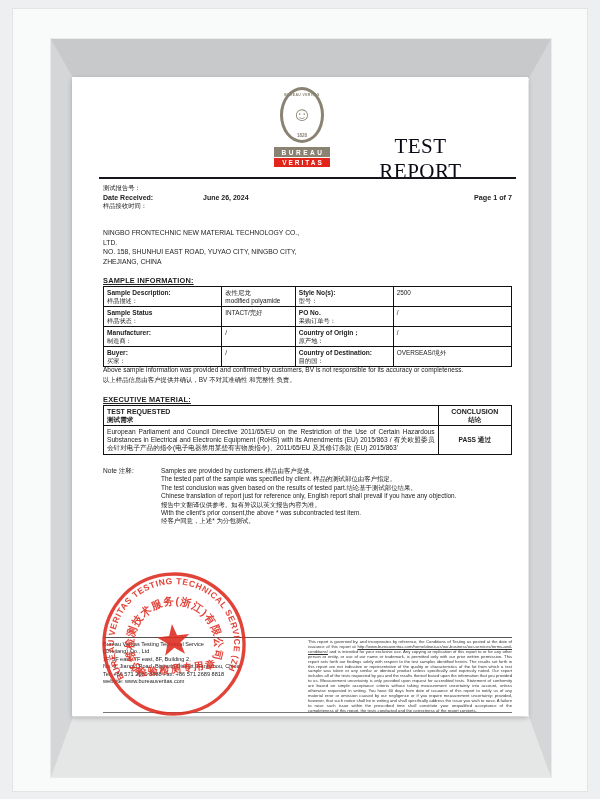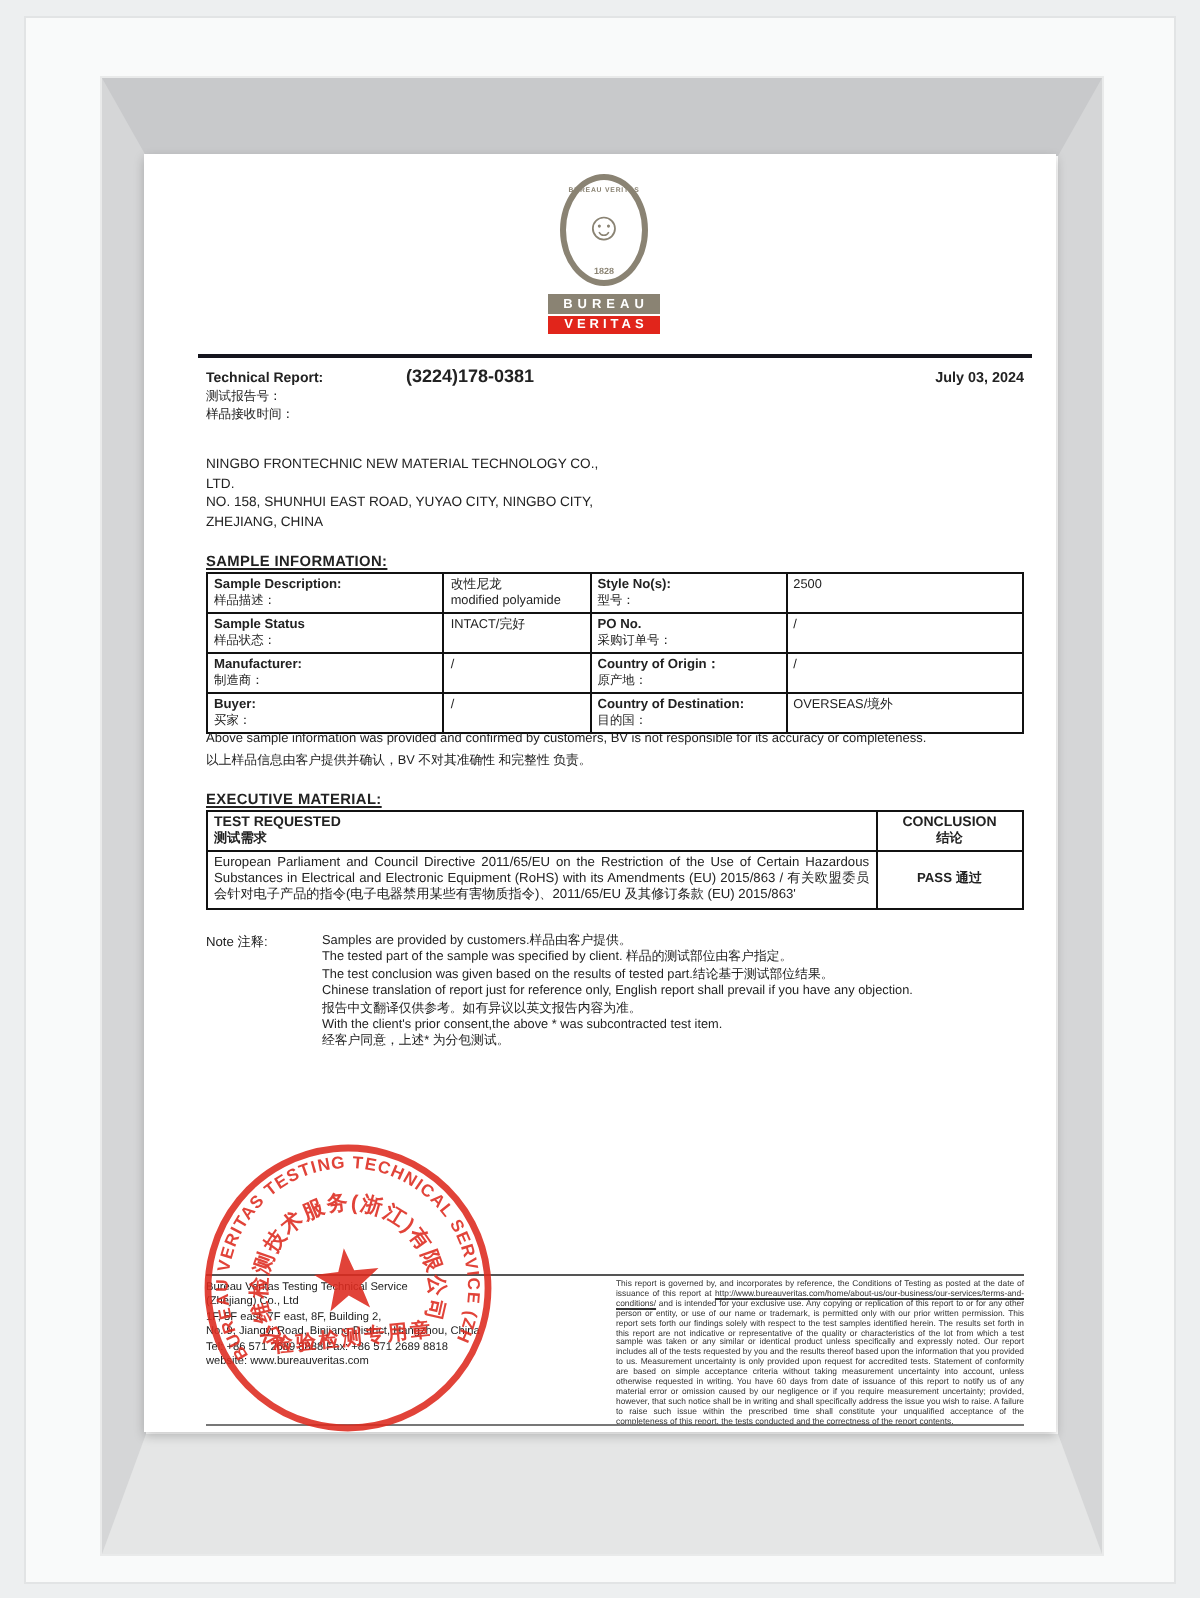--- a/index.html
+++ b/index.html
@@ -101,33 +101,34 @@
         <div class="seal-arc-text">BUREAU VERITAS</div>
         <div class="seal-fig">☺</div>
         <div class="seal-year">1828</div>
       </div>
       <div class="bv-box">
         <div class="bv-bureau">BUREAU</div>
         <div class="bv-veritas">VERITAS</div>
       </div>
     </div>
 
+    <div class="test-report-title">TEST REPORT</div>
 
     <div class="header-rule"></div>
 
     <div class="info-block">
-      <div class="info-row">
-        <span class="lbl">Technical Report:</span>
-        <span class="val-big">(3224)178-0381</span>
-        <span class="right-col">July 03, 2024</span>
-      </div>
       <div class="info-row">
         <span class="lbl-cn">测试报告号：</span>
         <span></span>
           <span></span>
+      </div>
+      <div class="info-row">
+        <span class="lbl">Date Received:</span>
+        <span class="val">June 26, 2024</span>
+        <span class="right-col">Page 1 of 7</span>
       </div>
       <div class="info-row">
         <span class="lbl-cn">样品接收时间：</span>
         <span></span>
           <span></span>
       </div>
     </div>
 
     <div class="addressee">
       <div>NINGBO FRONTECHNIC NEW MATERIAL TECHNOLOGY CO.,</div>

